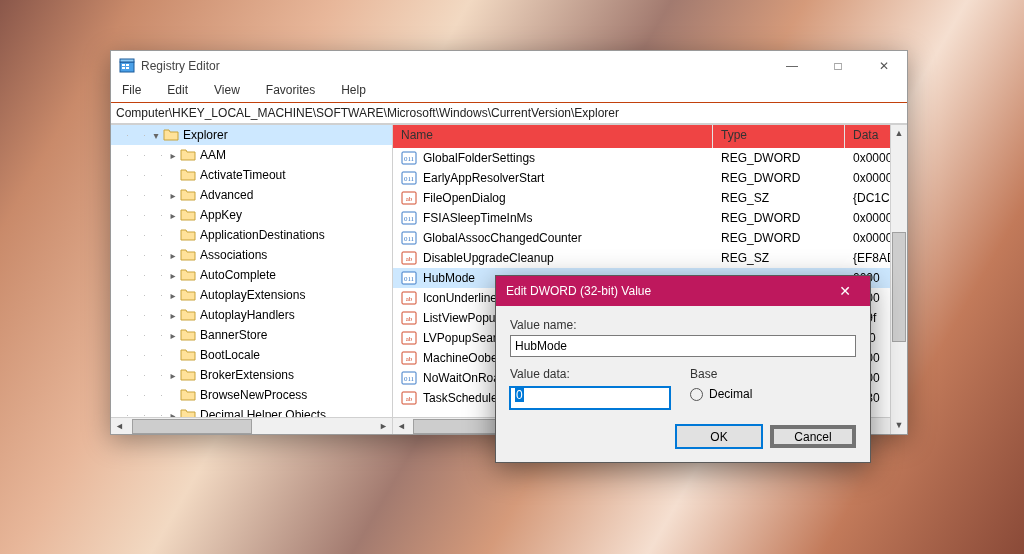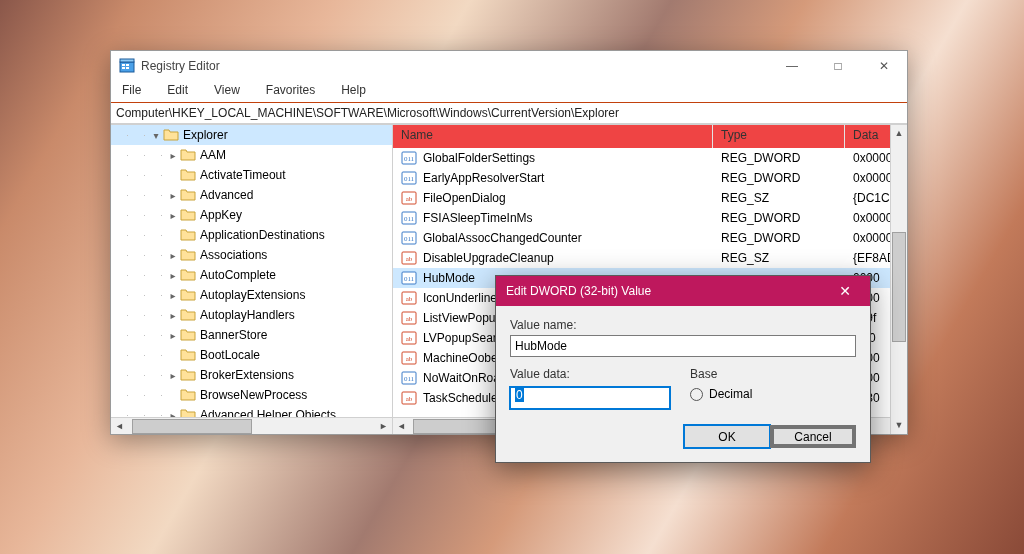--- a/index.html
+++ b/index.html
@@ -132,21 +132,21 @@
   .dlg-row .left { flex:0 0 160px;}
   .dlg-row .right { flex:1;}
   .dlg-row .right-title { color:#333; margin-bottom:6px;}
   .radio { display:flex; align-items:center; gap:6px; margin-bottom:4px;}
   .radio .dot {
     width:13px; height:13px; border:1px solid #555; border-radius:50%;
     display:flex; align-items:center; justify-content:center;
   }
   .radio.checked .dot::after { content:""; width:6px; height:6px; background:#222; border-radius:50%;}
   .dlg-btns {
-    display:flex; justify-content:flex-end; gap:0;
+    display:flex; justify-content:flex-end; gap:8px;
     padding:10px 14px 14px;
   }
   .dlg-btns button {
     width:86px; height:23px;
     background:#e1e1e1; border:4px solid #737373;
     font-family:inherit; font-size:12px;
   }
   .dlg-btns button.primary { border:1px solid #0078d7; outline:1px solid #0078d7; }
   input.val-data { border:1px solid #0078d7 !important; outline:1px solid #0078d7;}
   .sel-chunk { background:#0078d7; color:#fff; padding:0 1px;}
@@ -297,21 +297,21 @@
                 <path d="M1 3h5l1 2h8v8H1z" fill="#ffe29a" stroke="#c9a33a"></path>
               </svg>
               <span>BrowseNewProcess</span>
             </div>
             <div class="tree-row" style="background-image: repeating-linear-gradient(90deg, transparent 0px, transparent 16px, rgb(192, 192, 192) 16px, rgb(192, 192, 192) 17px); background-size: 55px 1px; background-repeat: no-repeat; background-position: 0px 50%;">
               <span class="spacer" style="width:55px"></span>
               <span class="twisty">▸</span>
               <svg class="folder" viewBox="0 0 16 16">
                 <path d="M1 3h5l1 2h8v8H1z" fill="#ffe29a" stroke="#c9a33a"></path>
               </svg>
-              <span>Advanced Helper Objects</span>
+              <span>Decimal Helper Objects</span>
             </div>
           </div>
       </div>
       <div class="tree-hscroll">
         <span class="arrow">◄</span>
         <span style="width:4px"></span>
         <span class="thumb" style="width:120px"></span>
         <span style="flex:1"></span>
         <span class="arrow">►</span>
       </div>

